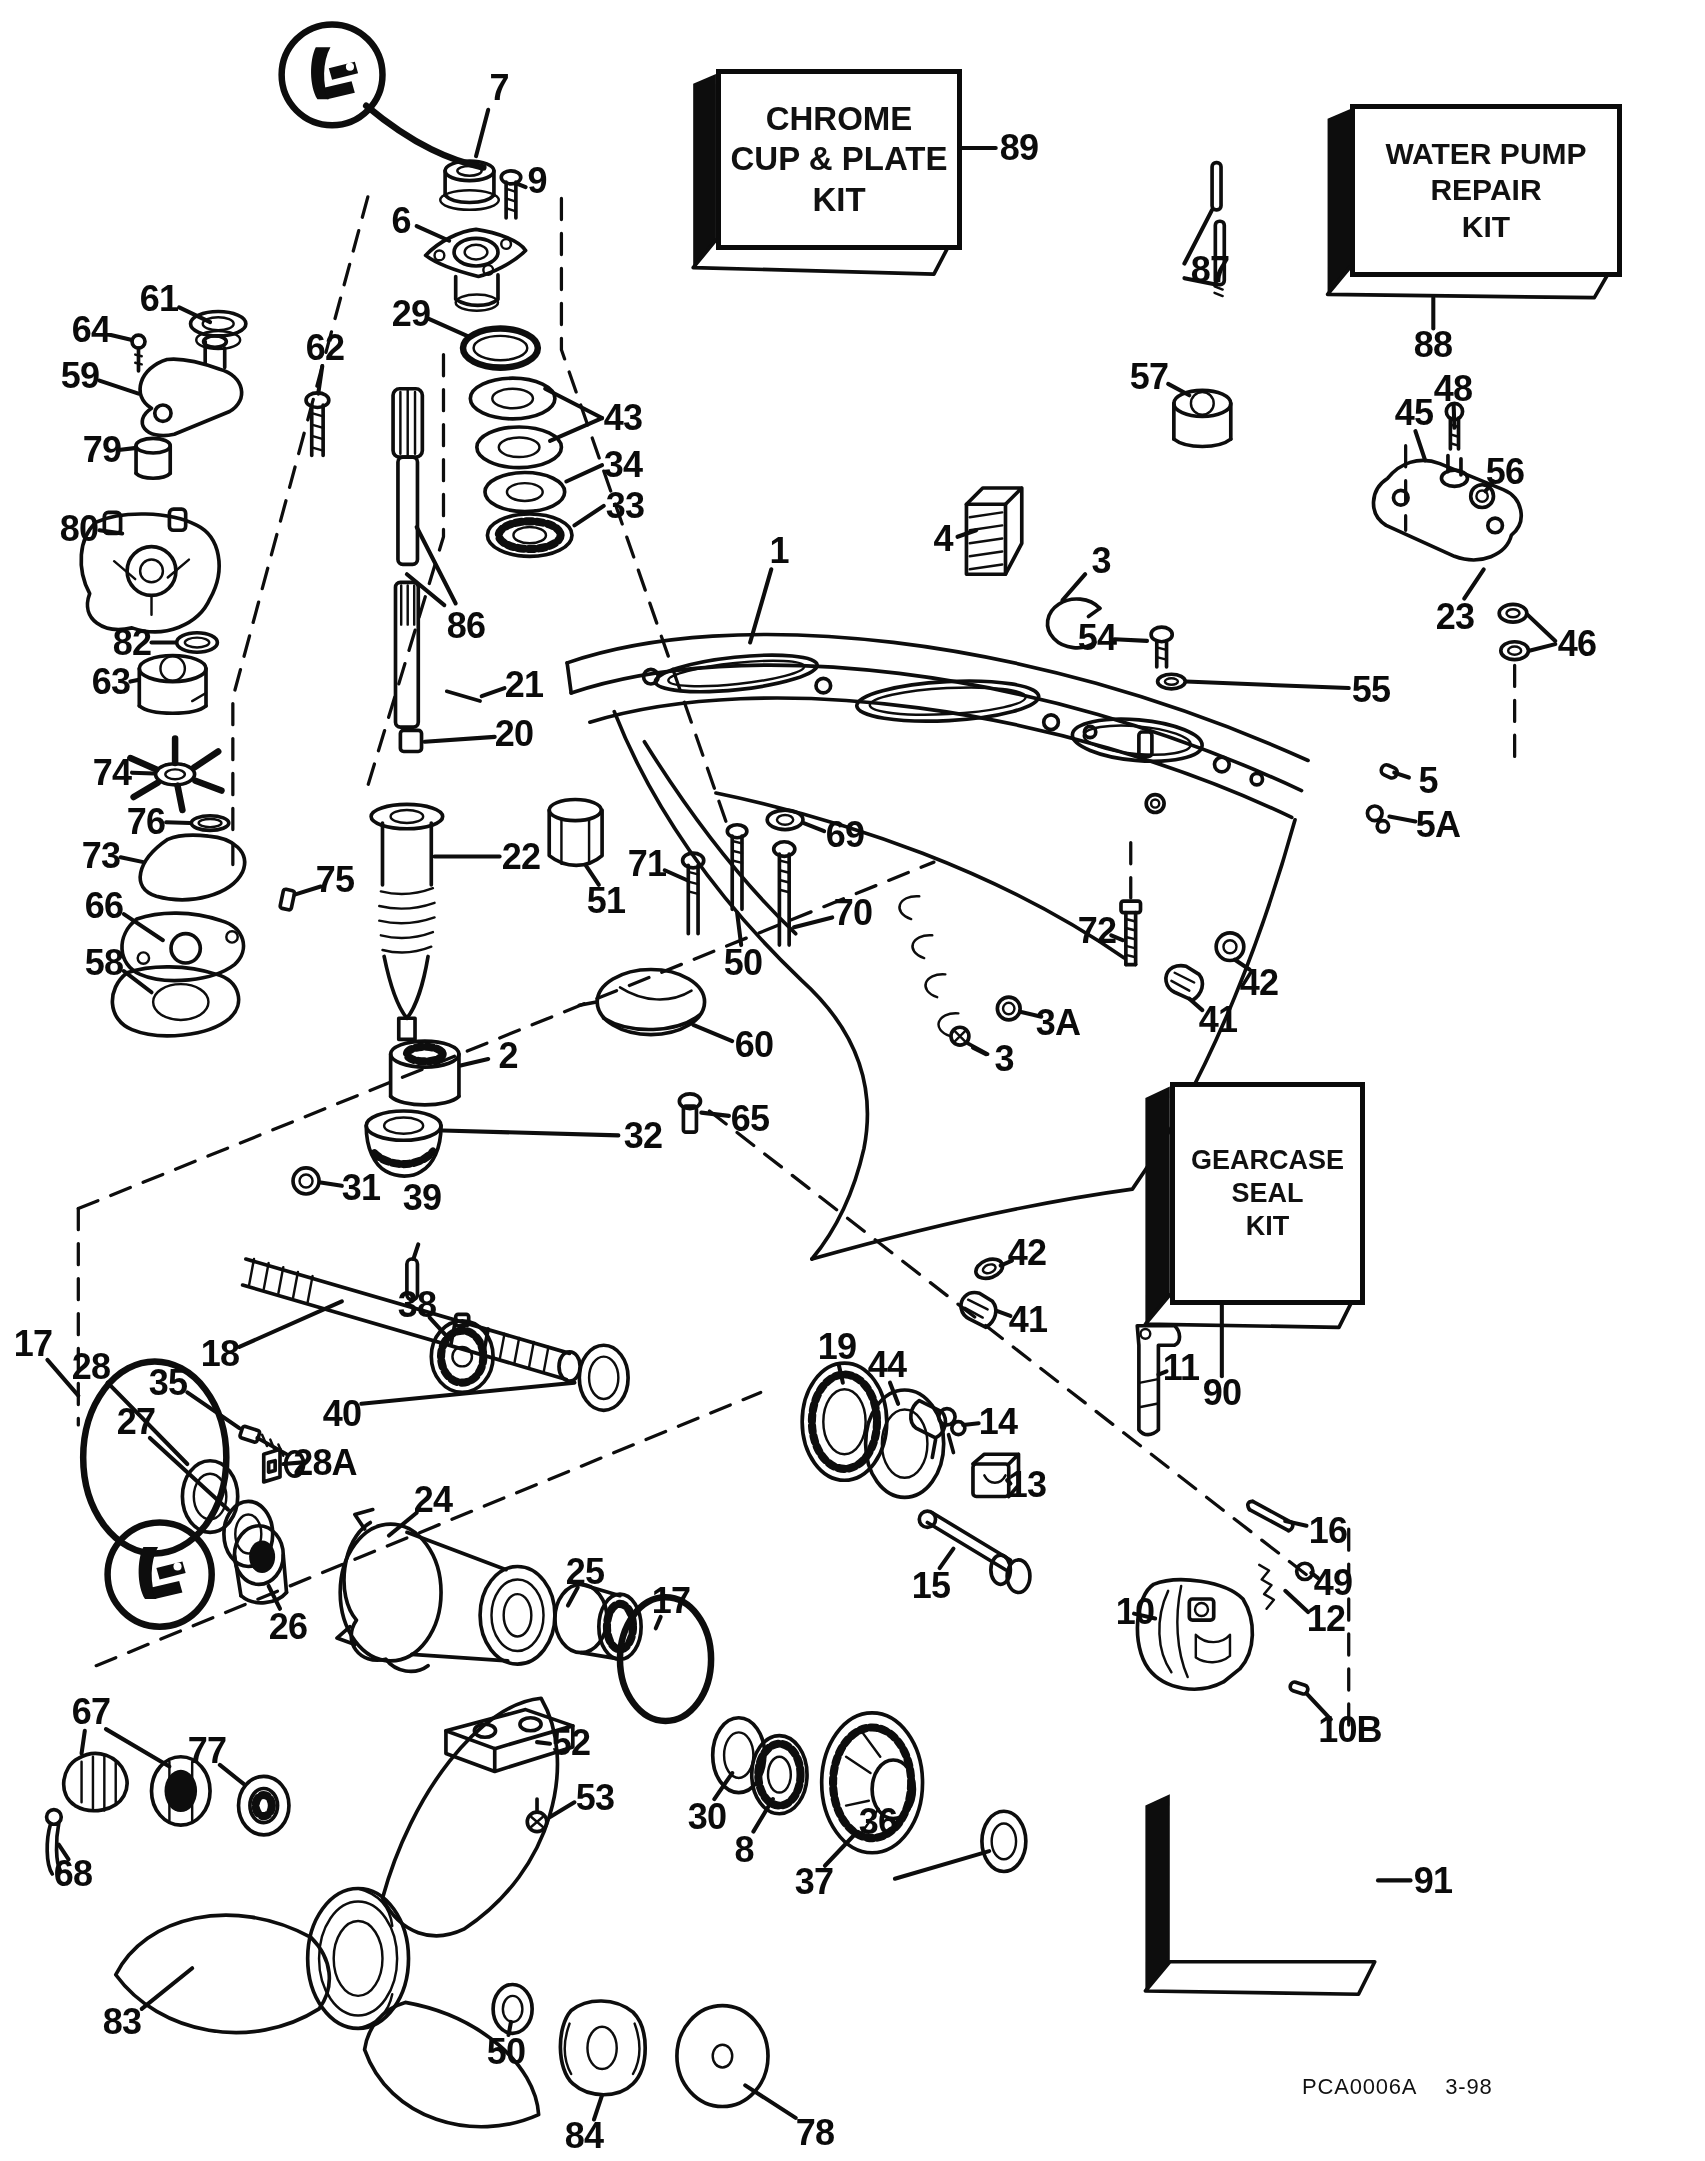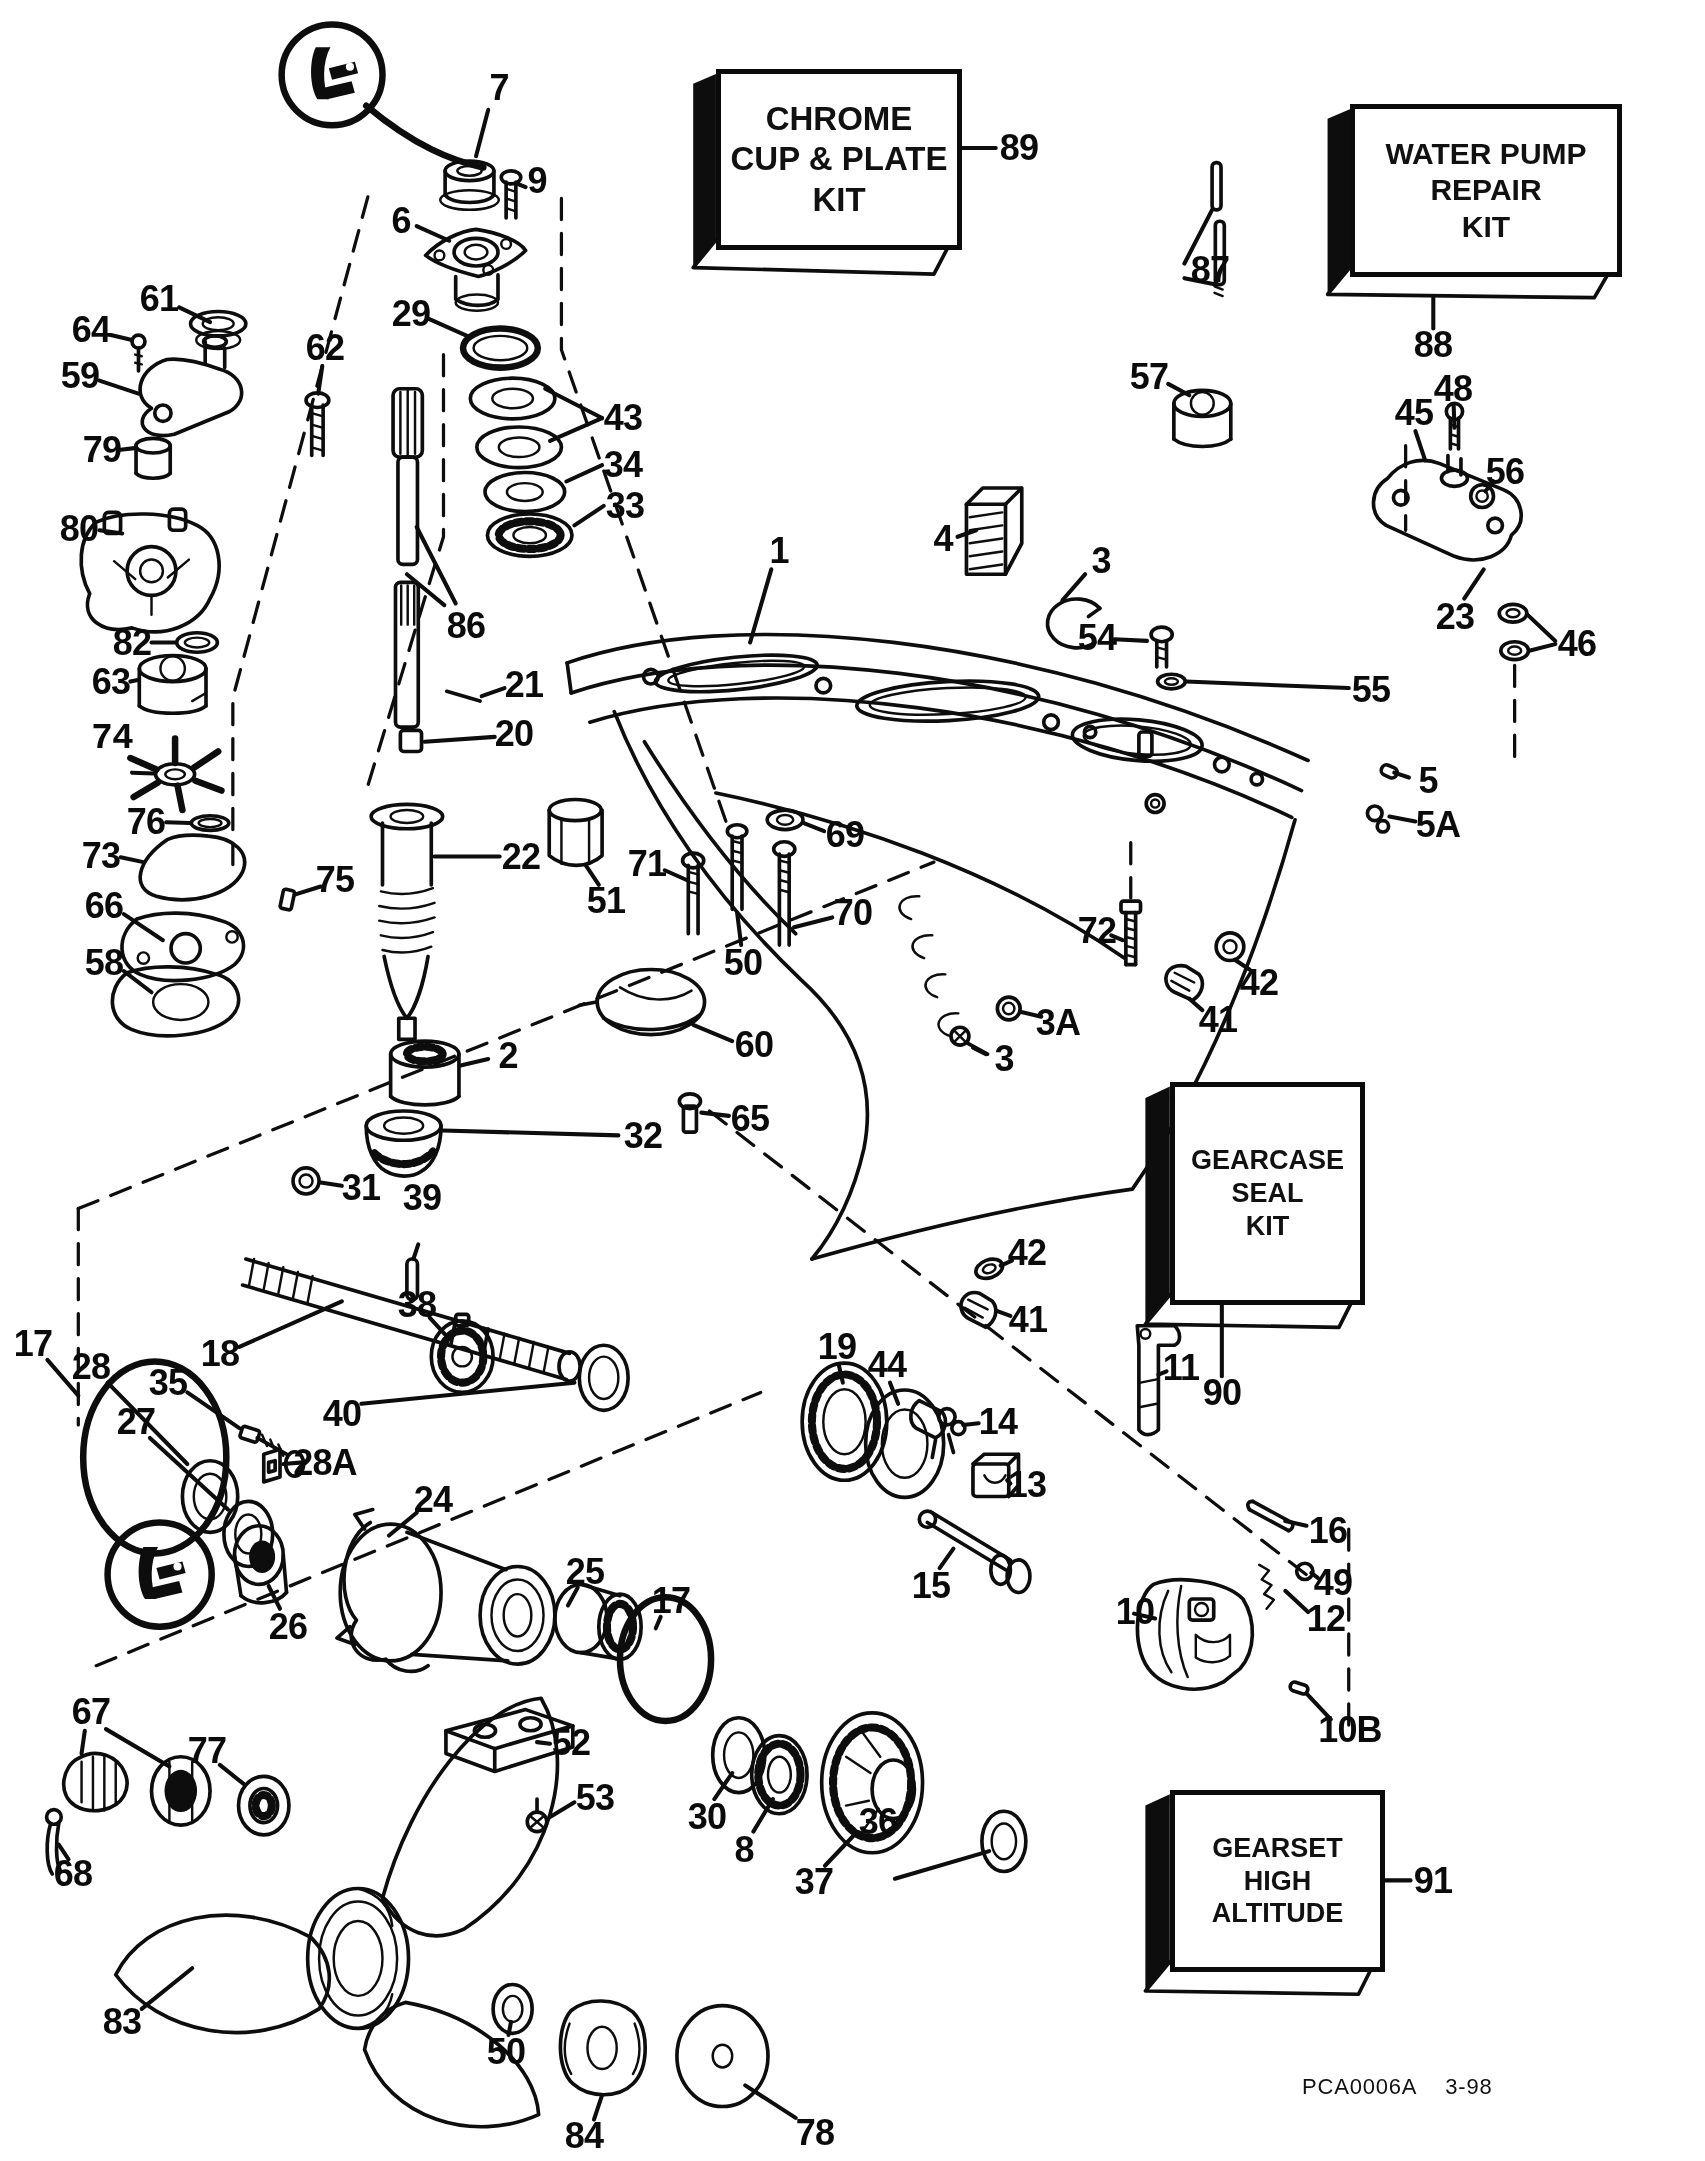--- a/index.html
+++ b/index.html
@@ -553,21 +553,21 @@
       <div class="callout" style="left: 1433px; top: 345px;">88</div>
       <div class="callout" style="left: 1019px; top: 148px;">89</div>
       <div class="callout" style="left: 325px; top: 348px;">62</div>
       <div class="callout" style="left: 159px; top: 299px;">61</div>
       <div class="callout" style="left: 91px; top: 330px;">64</div>
       <div class="callout" style="left: 80px; top: 376px;">59</div>
       <div class="callout" style="left: 102px; top: 450px;">79</div>
       <div class="callout" style="left: 79px; top: 529px;">80</div>
       <div class="callout" style="left: 132px; top: 643px;">82</div>
       <div class="callout" style="left: 111px; top: 682px;">63</div>
-      <div class="callout" style="left: 112px; top: 738px; font-family: Liberation Mono, monospace;">74</div>
+      <div class="callout" style="left: 112px; top: 773px;">74</div>
       <div class="callout" style="left: 146px; top: 822px;">76</div>
       <div class="callout" style="left: 101px; top: 856px;">73</div>
       <div class="callout" style="left: 335px; top: 880px;">75</div>
       <div class="callout" style="left: 104px; top: 906px;">66</div>
       <div class="callout" style="left: 104px; top: 963px;">58</div>
       <div class="callout" style="left: 1097px; top: 931px;">72</div>
       <div class="callout" style="left: 1259px; top: 983px;">42</div>
       <div class="callout" style="left: 1218px; top: 1020px;">41</div>
       <div class="callout" style="left: 1058px; top: 1023px;">3A</div>
       <div class="callout" style="left: 1004px; top: 1059px;">3</div>
@@ -624,24 +624,19 @@
 <div class="kitbox" style="left:1350px;top:104px;width:262px;height:163px;font-size:30px;">
   <span class="bl">WATER PUMP</span>
   <span class="bl">REPAIR</span>
   <span class="bl">KIT</span>
 </div>
 <div class="kitbox" style="left:1170px;top:1082px;width:185px;height:213px;font-size:27px;">
   <span class="bl">GEARCASE</span>
   <span class="bl">SEAL</span>
   <span class="bl">KIT</span>
 </div>
-<div class="kitbox" style="left:1170px;top:1790px;width:205px;height:172px;font-size:27px;">
-  <span class="bl">GEARSET</span>
-  <span class="bl">HIGH</span>
-  <span class="bl">ALTITUDE</span>
-</div>
 
 <div id="footer-code">
   <span>PCA0006A</span><span>3-98</span>
 </div>
 
 </div>
 
 
 </body></html>

